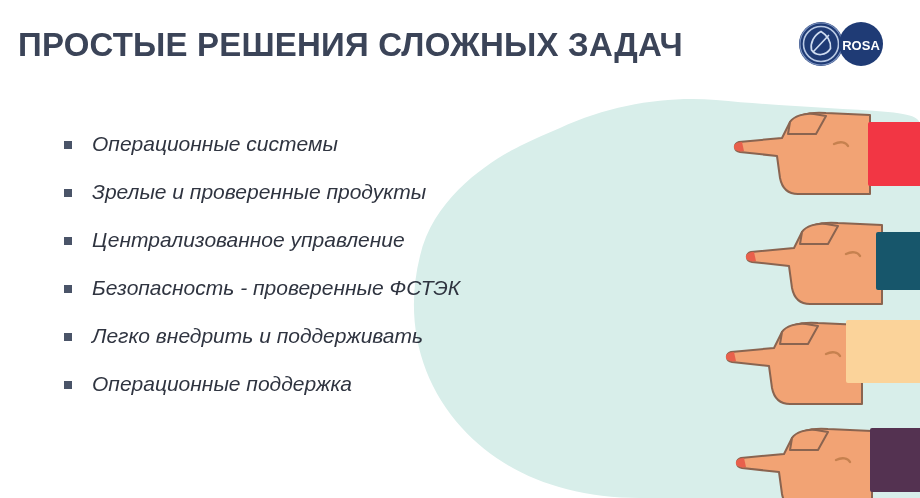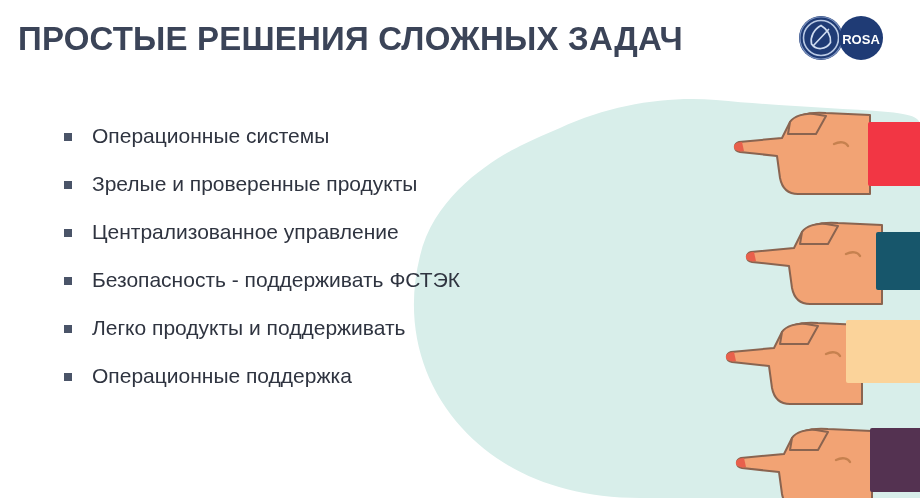--- a/index.html
+++ b/index.html
@@ -24,21 +24,21 @@
     position: absolute;
     left: 0; top: 0;
     width: 920px; height: 498px;
     pointer-events: none;
   }
 
   
   .title-row {
     position: absolute;
     left: 18px;
-    top: 10px;
+    top: 16px;
     width: 884px;
     height: 56px;
     display: flex;
     align-items: center;
     gap: 14px;
   }
   .slide-title {
     font-size: 34px;
     font-weight: bold;
     letter-spacing: 0.2px;
@@ -61,22 +61,23 @@
   .logo-rosa {
     width: 46px; height: 46px;
     margin-left: -6px;
     flex: 0 0 auto;
   }
 
   
   .bullets {
     position: absolute;
     left: 64px;
-    top: 122px;
+    top: 130px;
     width: 560px;
+    font-style: italic;
   }
   .bullet-item {
     display: flex;
     align-items: flex-start;
     height: 48px;
   }
   .bullet-marker {
     width: 8px;
     height: 8px;
     background: #4a5468;
@@ -153,26 +154,26 @@
       <span class="bullet-text">Зрелые и проверенные продукты</span>
     </div>
 
     <div class="bullet-item">
       <span class="bullet-marker"></span>
       <span class="bullet-text">Централизованное управление</span>
     </div>
 
     <div class="bullet-item">
       <span class="bullet-marker"></span>
-      <span class="bullet-text">Безопасность - поддерживать ФСТЭК</span>
-    </div>
-
-    <div class="bullet-item">
-      <span class="bullet-marker"></span>
-      <span class="bullet-text">Легко продукты и поддерживать</span>
+      <span class="bullet-text">Безопасность - проверенные ФСТЭК</span>
+    </div>
+
+    <div class="bullet-item">
+      <span class="bullet-marker"></span>
+      <span class="bullet-text">Легко внедрить и поддерживать</span>
     </div>
 
     <div class="bullet-item">
       <span class="bullet-marker"></span>
       <span class="bullet-text">Операционные поддержка</span>
     </div>
 
   </div>
 
   <svg class="hand" style="left:730px; top:104px;" viewBox="0 0 150 96" aria-hidden="true">

